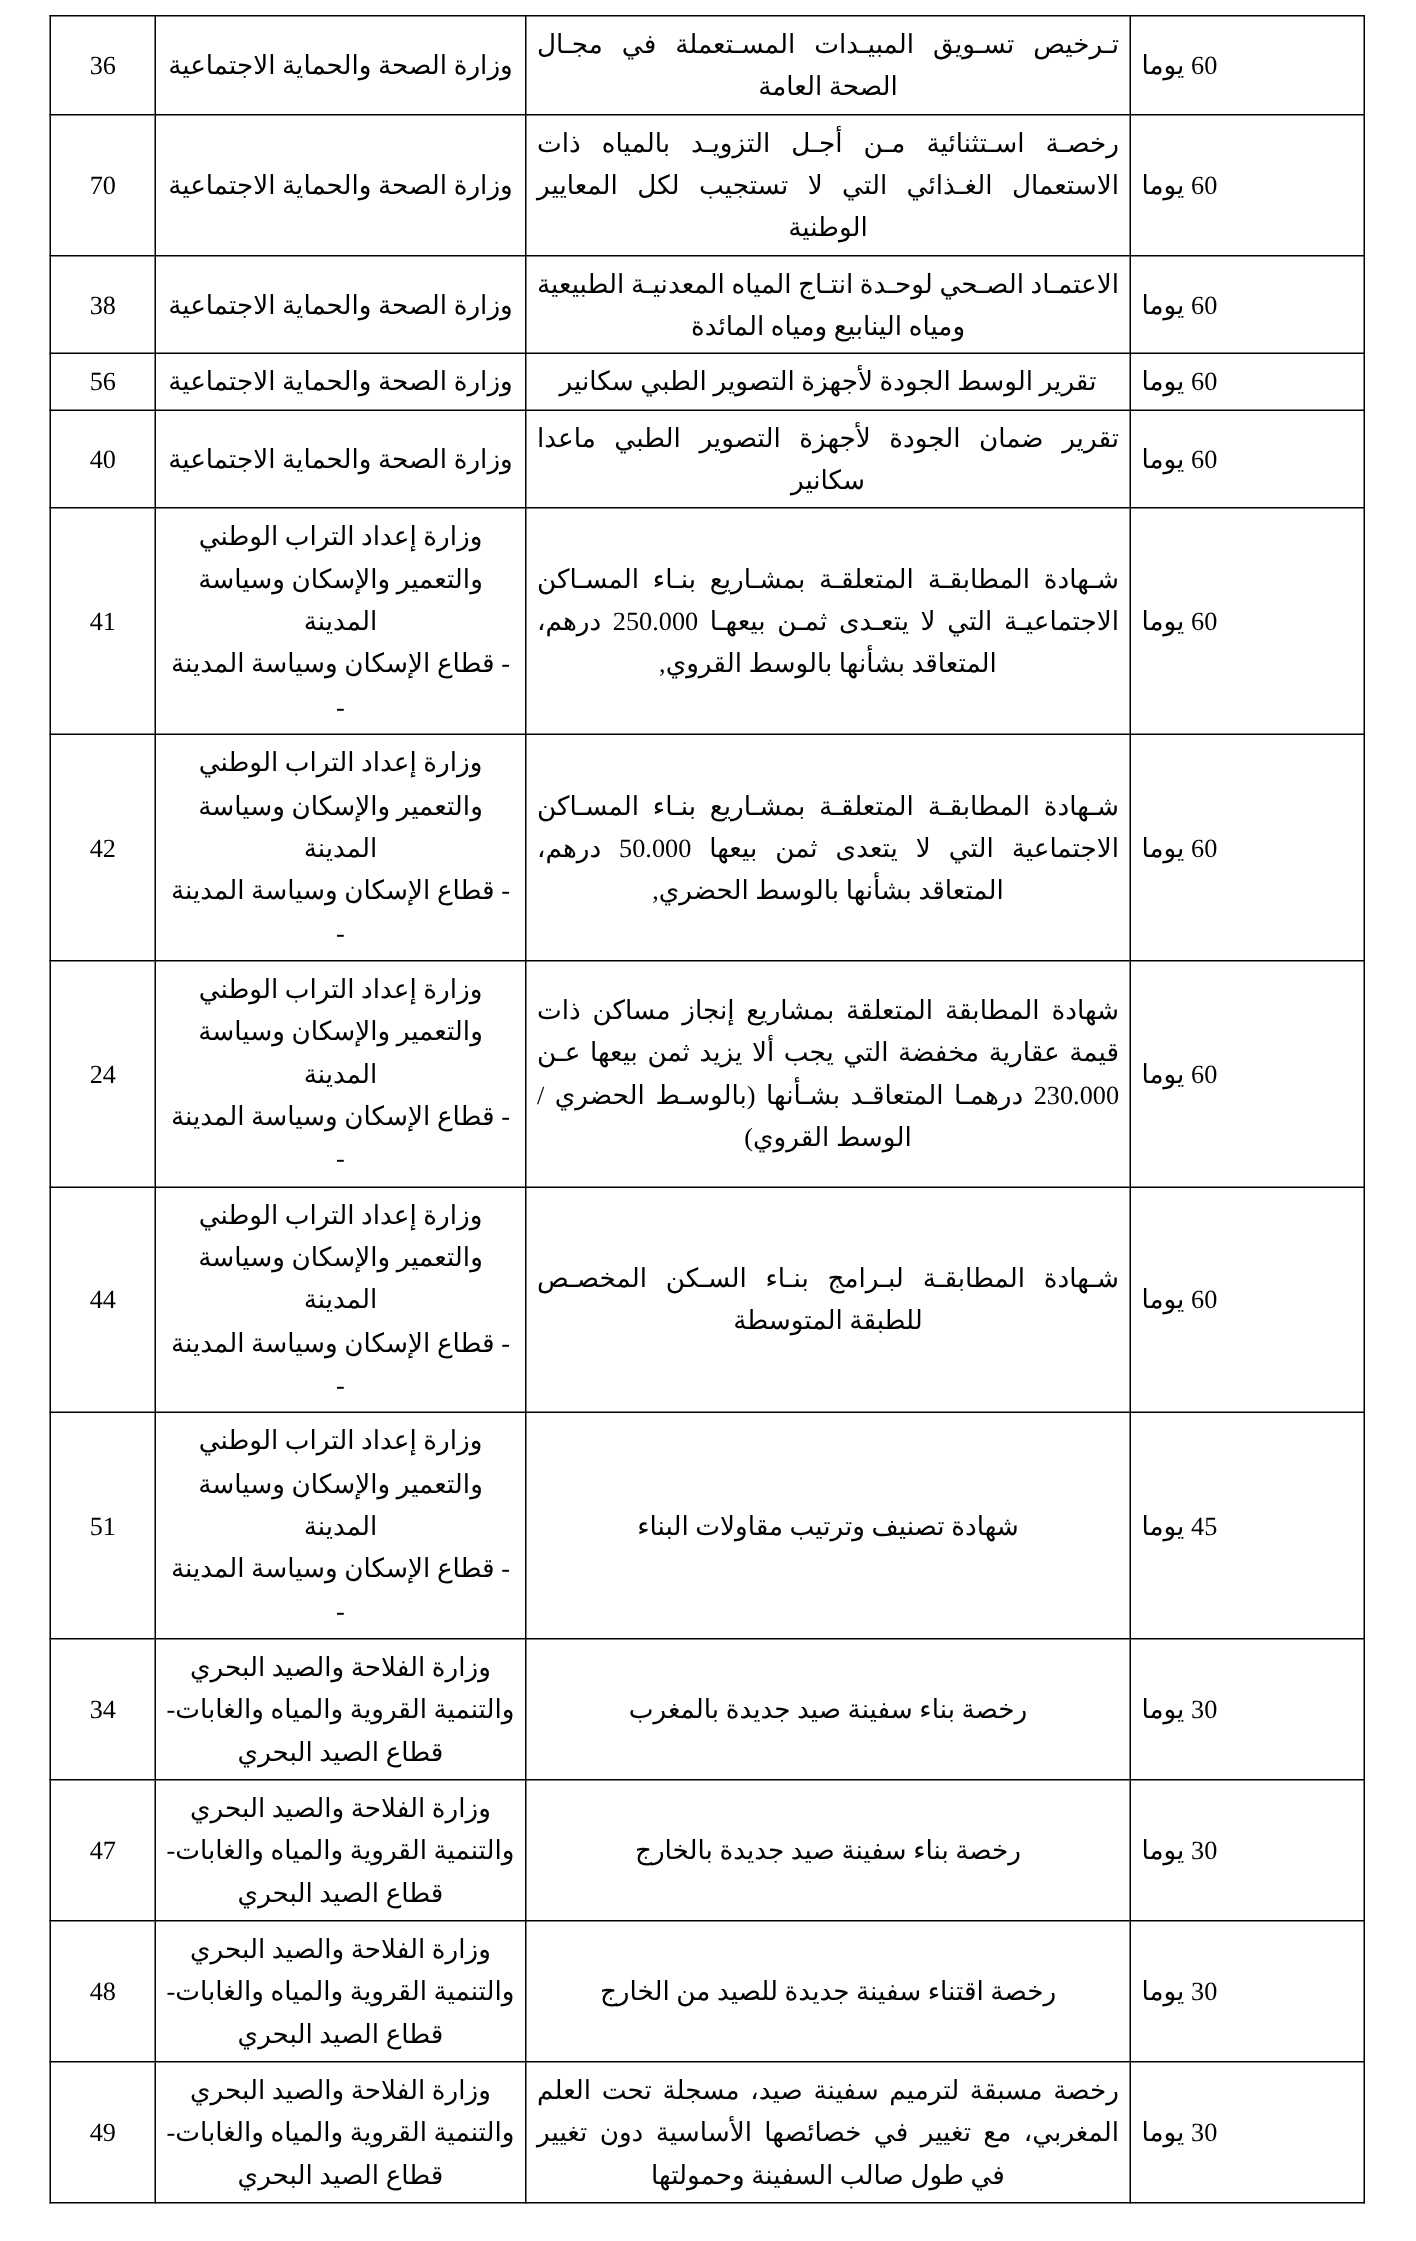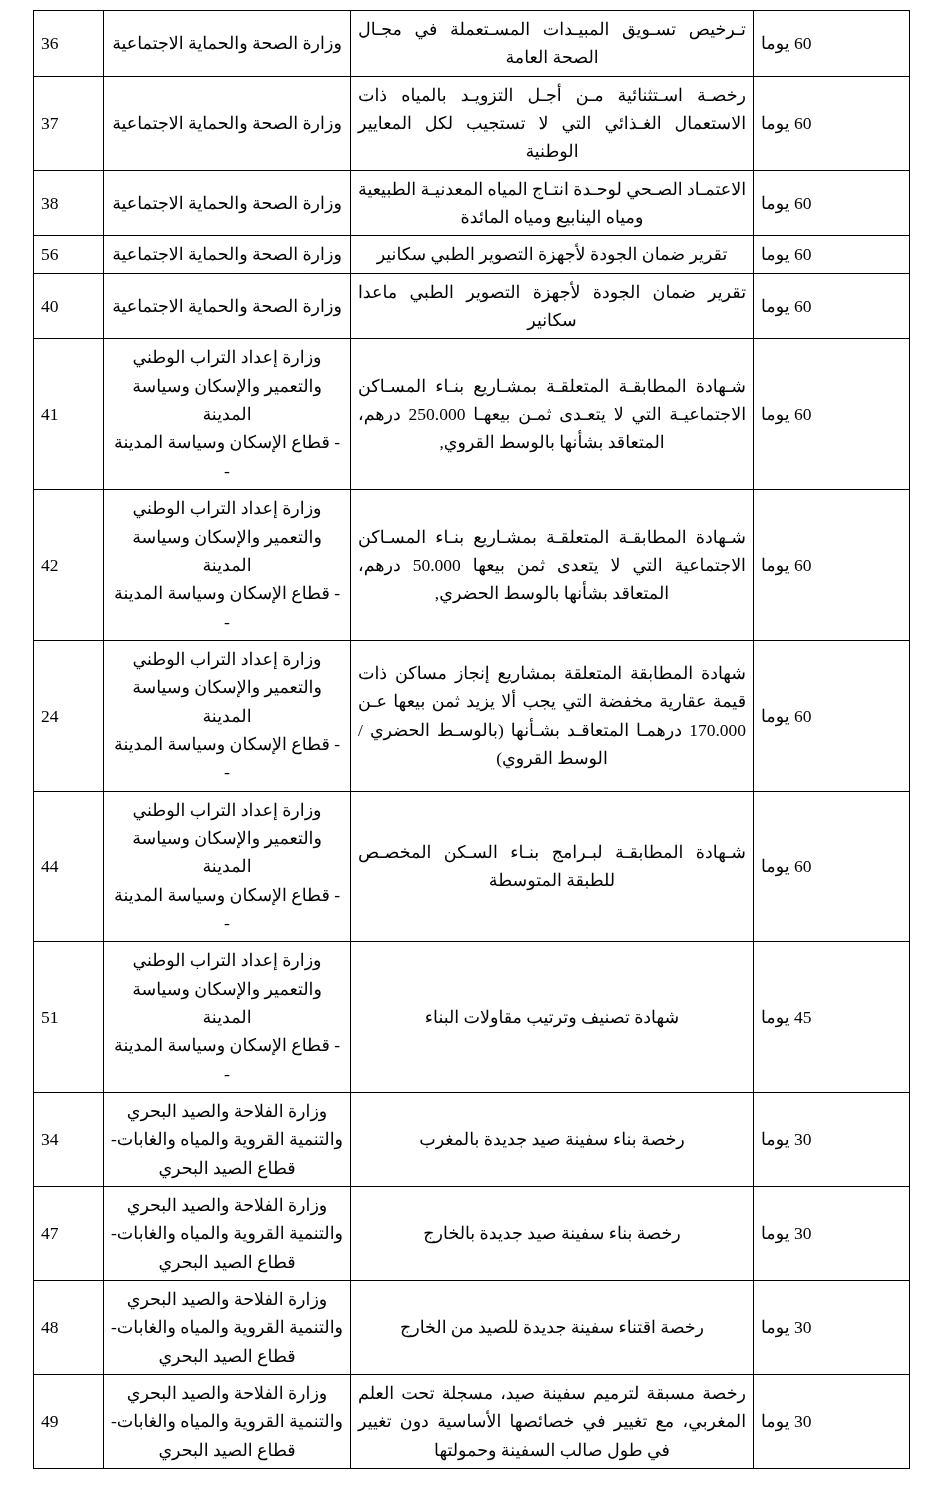--- a/index.html
+++ b/index.html
@@ -38,21 +38,21 @@
     color: #000000;
     background: #ffffff;
   }
   
   col.c-num   { width: 70px; }
   col.c-min   { width: 247px; }
   col.c-desc  { width: 403px; }
   col.c-dur   { width: 156px; }
 
   td.num {
-    text-align: left;
+    text-align: center;
     font-size: 18px;
     direction: ltr;
     font-family: "Liberation Serif", "DejaVu Serif", serif;
   }
   td.ministry {
     text-align: center;
     font-size: 17px;
     line-height: 1.58;
     white-space: pre-line;
     font-family: Liberation Serif, serif;
@@ -88,31 +88,31 @@
         <tr>
           <td class="dur">60 يوما</td>
           <td class="desc">تـرخيص تسـويق المبيـدات المسـتعملة في مجـال الصحة العامة</td>
           <td class="ministry">وزارة الصحة والحماية الاجتماعية</td>
           <td class="num">36</td>
         </tr>
         <tr>
           <td class="dur">60 يوما</td>
           <td class="desc">رخصـة اسـتثنائية مـن أجـل التزويـد بالمياه ذات الاستعمال الغـذائي التي لا تستجيب لكل المعايير الوطنية</td>
           <td class="ministry">وزارة الصحة والحماية الاجتماعية</td>
-          <td class="num">37</td>
+          <td class="num">70</td>
         </tr>
         <tr>
           <td class="dur">60 يوما</td>
           <td class="desc">الاعتمـاد الصـحي لوحـدة انتـاج المياه المعدنيـة الطبيعية ومياه الينابيع ومياه المائدة</td>
           <td class="ministry">وزارة الصحة والحماية الاجتماعية</td>
           <td class="num">38</td>
         </tr>
         <tr>
           <td class="dur">60 يوما</td>
-          <td class="desc short">تقرير ضمان الجودة لأجهزة التصوير الطبي سكانير</td>
+          <td class="desc short">تقرير الوسط الجودة لأجهزة التصوير الطبي سكانير</td>
           <td class="ministry">وزارة الصحة والحماية الاجتماعية</td>
           <td class="num">56</td>
         </tr>
         <tr>
           <td class="dur">60 يوما</td>
           <td class="desc">تقرير ضمان الجودة لأجهزة التصوير الطبي ماعدا سكانير</td>
           <td class="ministry">وزارة الصحة والحماية الاجتماعية</td>
           <td class="num">40</td>
         </tr>
         <tr>
@@ -126,21 +126,21 @@
         <tr>
           <td class="dur">60 يوما</td>
           <td class="desc">شـهادة المطابقـة المتعلقـة بمشـاريع بنـاء المسـاكن الاجتماعية التي لا يتعدى ثمن بيعها 50.000 درهم، المتعاقد بشأنها بالوسط الحضري,</td>
           <td class="ministry">وزارة إعداد التراب الوطني
 والتعمير والإسكان وسياسة المدينة
 - قطاع الإسكان وسياسة المدينة -</td>
           <td class="num">42</td>
         </tr>
         <tr>
           <td class="dur">60 يوما</td>
-          <td class="desc">شهادة المطابقة المتعلقة بمشاريع إنجاز مساكن ذات قيمة عقارية مخفضة التي يجب ألا يزيد ثمن بيعها عـن 170.000 درهمـا المتعاقـد بشـأنها (بالوسـط الحضري /الوسط القروي)</td>
+          <td class="desc">شهادة المطابقة المتعلقة بمشاريع إنجاز مساكن ذات قيمة عقارية مخفضة التي يجب ألا يزيد ثمن بيعها عـن 230.000 درهمـا المتعاقـد بشـأنها (بالوسـط الحضري /الوسط القروي)</td>
           <td class="ministry">وزارة إعداد التراب الوطني
 والتعمير والإسكان وسياسة المدينة
 - قطاع الإسكان وسياسة المدينة -</td>
           <td class="num">24</td>
         </tr>
         <tr>
           <td class="dur">60 يوما</td>
           <td class="desc">شـهادة المطابقـة لبـرامج بنـاء السـكن المخصـص للطبقة المتوسطة</td>
           <td class="ministry">وزارة إعداد التراب الوطني
 والتعمير والإسكان وسياسة المدينة

